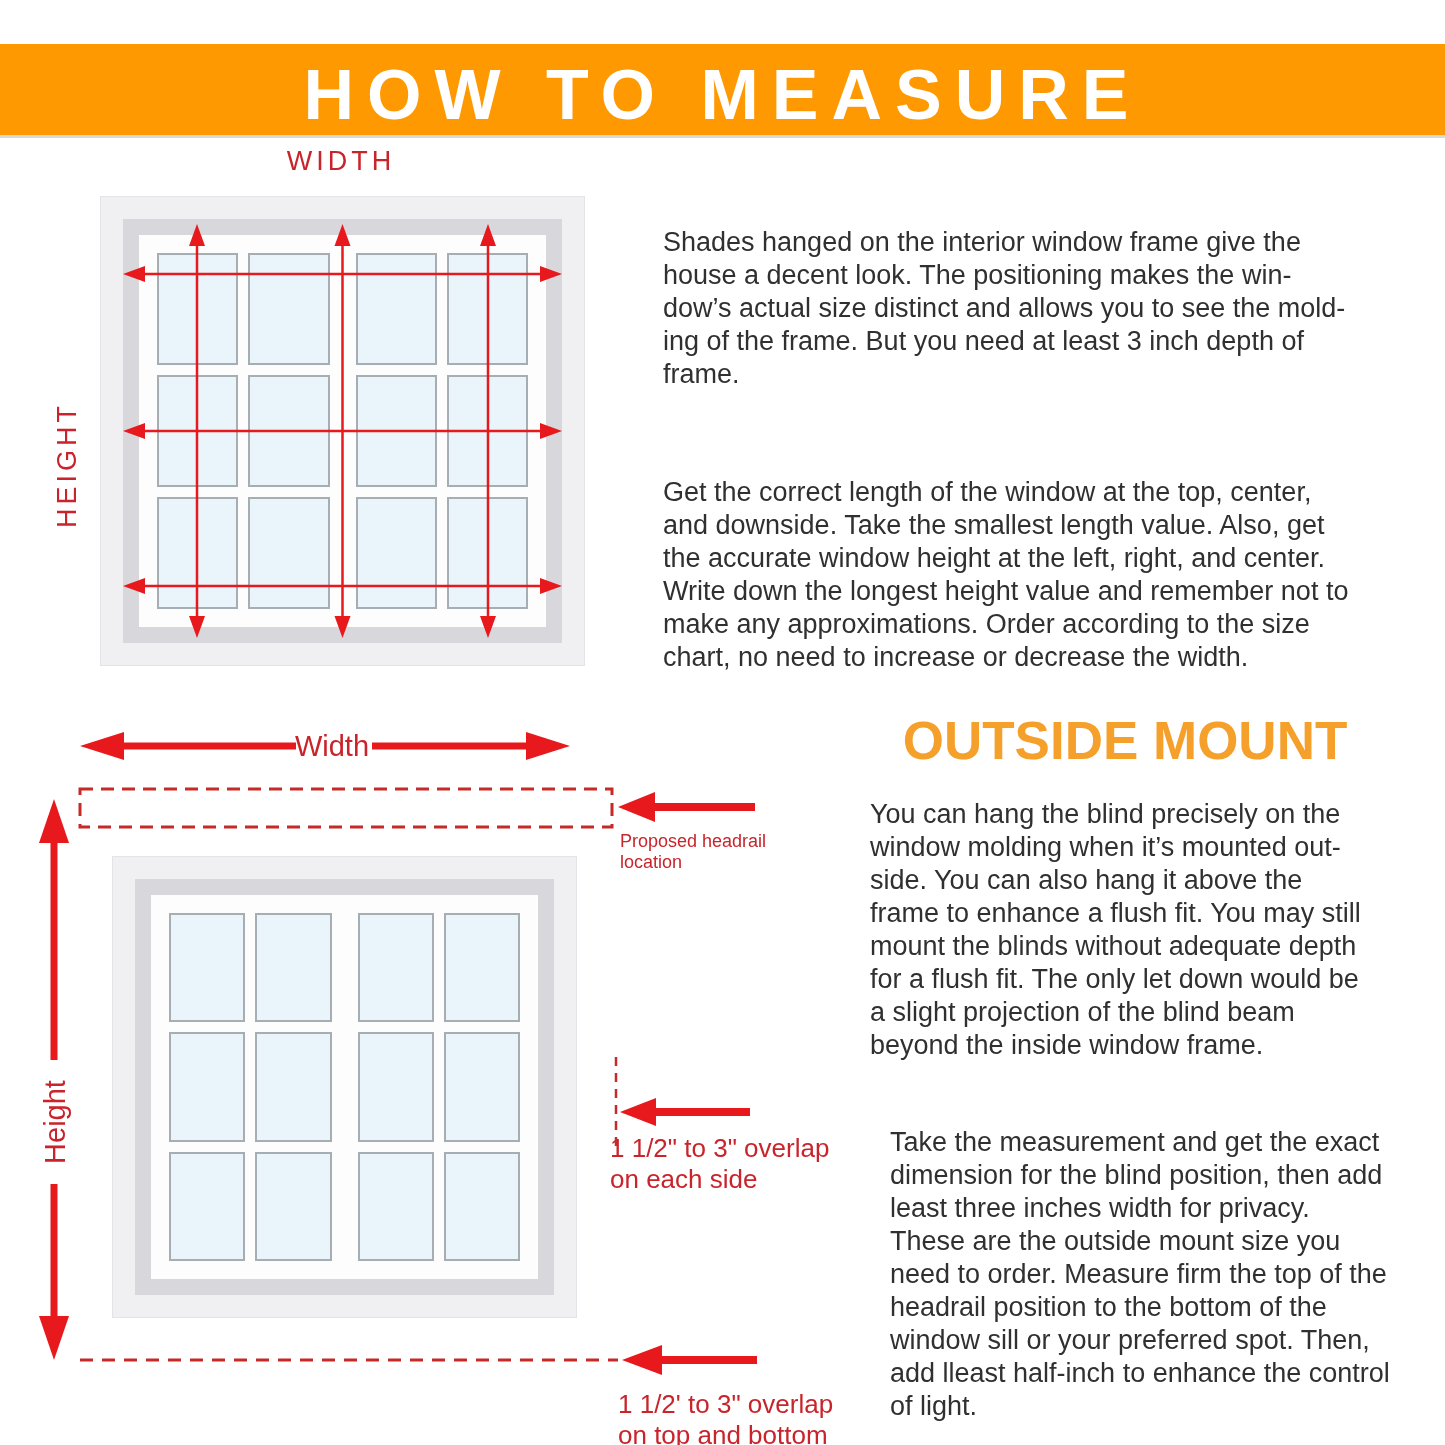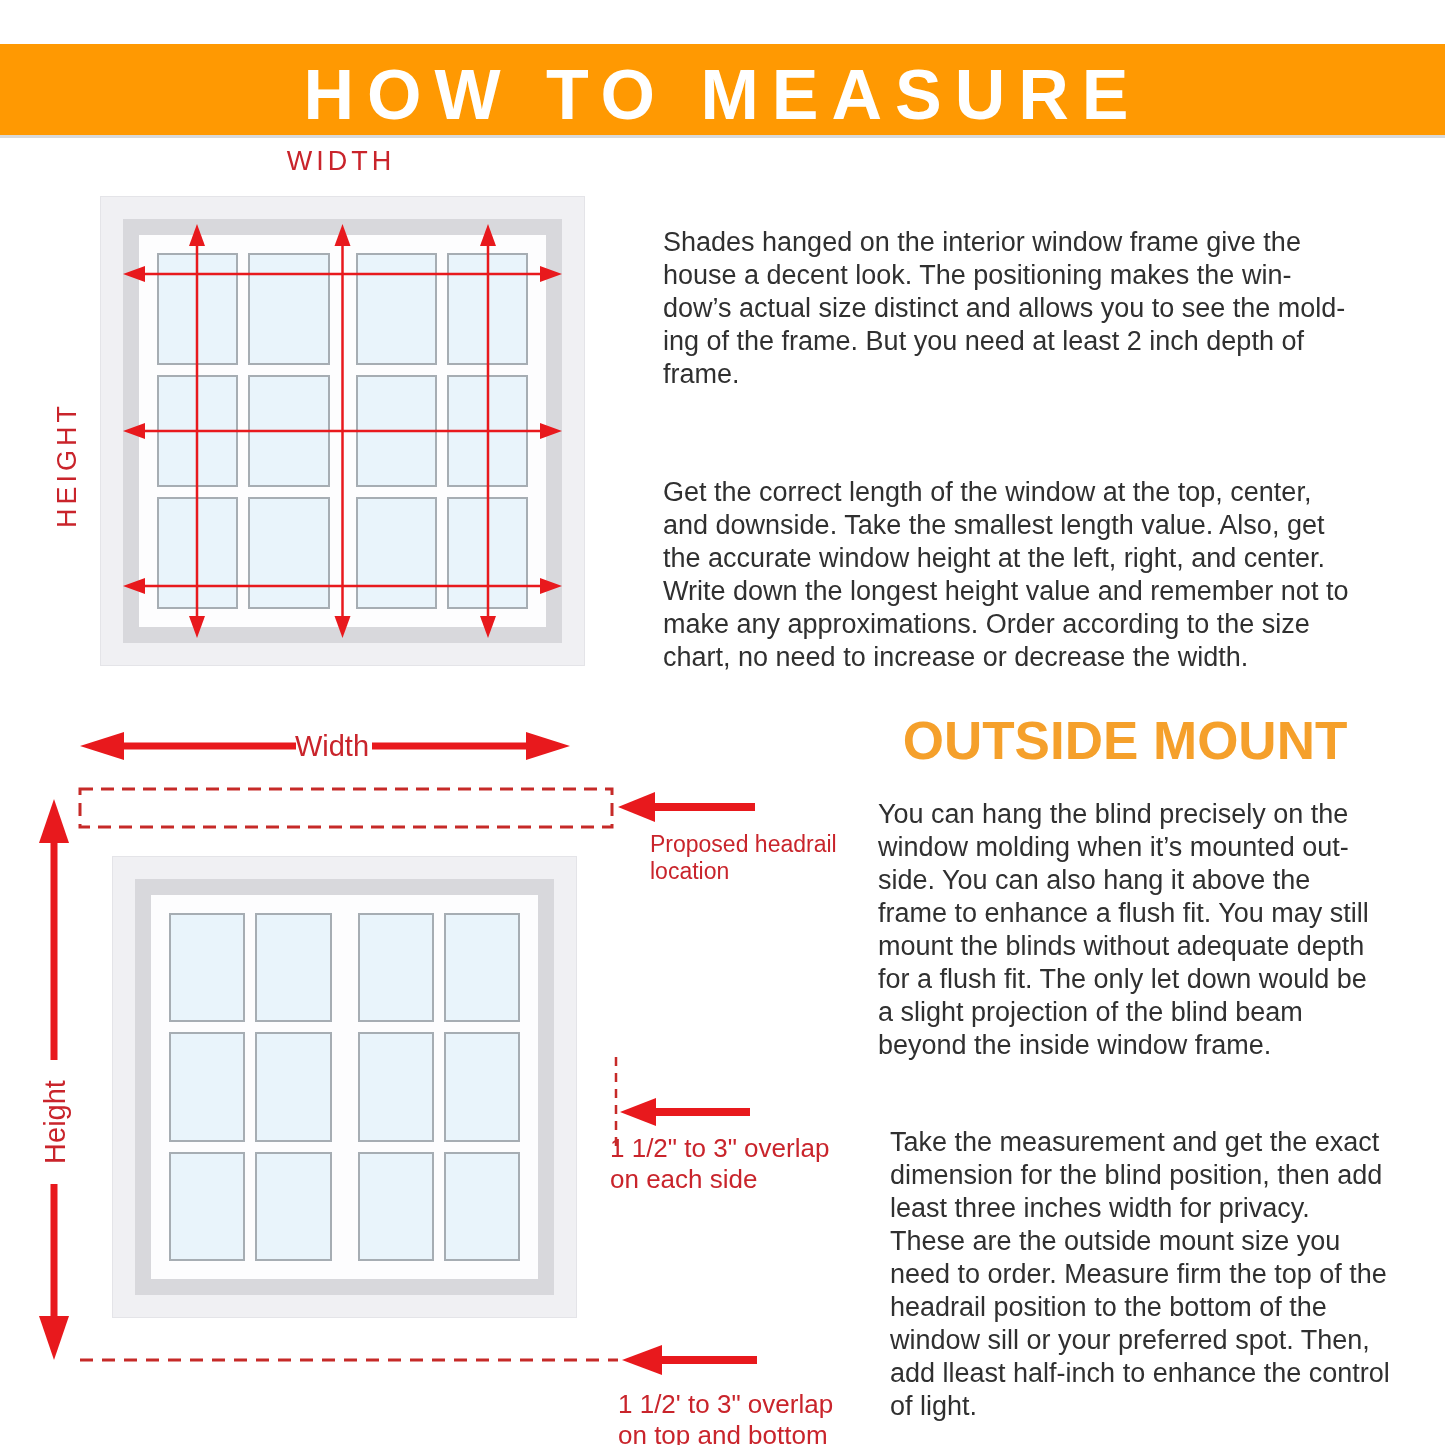--- a/index.html
+++ b/index.html
@@ -104,43 +104,43 @@
             <div class="pane"></div>
               <div class="pane"></div>
             <div class="pane"></div>
               <div class="pane"></div>
           </div>
         </div>
       </div>
     </div>
   </div>
 
-  <div class="red-label" style="left:650px;top:831px;font-size:23px;">Proposed headrail
+  <div class="red-label" style="left:620px;top:831px;font-size:18px;">Proposed headrail
 location</div>
 
   <div class="red-label" style="left:610px;top:1133px;font-size:26px;">1 1/2" to 3" overlap
 on each side</div>
 
   <div class="red-label" style="left:618px;top:1389px;font-size:26px;">1 1/2' to 3" overlap
 on top and bottom</div>
 
   <div class="body-para" style="left:663px;top:226px;width:765px;">Shades hanged on the interior window frame give the
 house a decent look. The positioning makes the win-
 dow’s actual size distinct and allows you to see the mold-
-ing of the frame. But you need at least 2 inch depth of
+ing of the frame. But you need at least 3 inch depth of
 frame.</div>
   <div class="body-para" style="left:663px;top:476px;width:765px;">Get the correct length of the window at the top, center,
 and downside. Take the smallest length value. Also, get
 the accurate window height at the left, right, and center.
 Write down the longest height value and remember not to
 make any approximations. Order according to the size
 chart, no need to increase or decrease the width.</div>
 
   <div class="mount-title" style="left:755px;top:710px;width:740px;">OUTSIDE MOUNT</div>
-  <div class="body-para" style="left:870px;top:798px;width:565px;margin-left:8px;">You can hang the blind precisely on the
+  <div class="body-para" style="left:870px;top:798px;width:565px;">You can hang the blind precisely on the
 window molding when it’s mounted out-
 side. You can also hang it above the
 frame to enhance a flush fit. You may still
 mount the blinds without adequate depth
 for a flush fit. The only let down would be
 a slight projection of the blind beam
 beyond the inside window frame.</div>
   <div class="body-para" style="left:890px;top:1126px;width:565px;">Take the measurement and get the exact
 dimension for the blind position, then add
 least three inches width for privacy.

